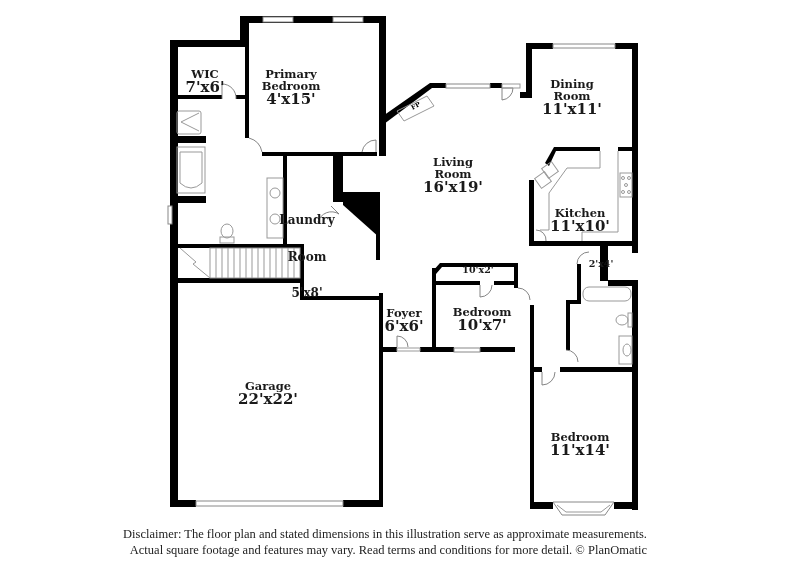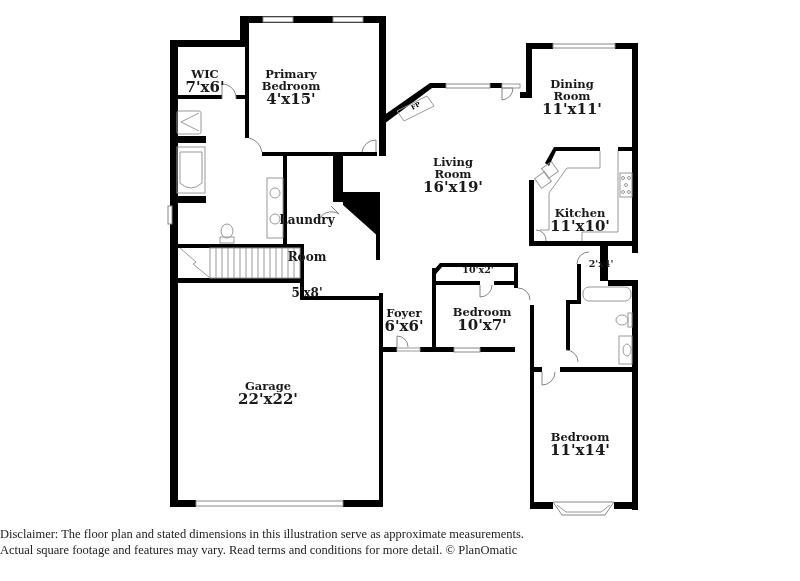--- a/index.html
+++ b/index.html
@@ -8,21 +8,21 @@
     .wall { fill: #000; }
     .thin { fill: none; stroke: #999; stroke-width: 1; }
     .window { fill: #fff; stroke: #888; stroke-width: 1; }
     .door-swing { fill: none; stroke: #777; stroke-width: 0.9; }
     .room-label { position: absolute; text-align: center; font-family: "DejaVu Serif", serif; font-weight: bold; color: #1a1a1a; line-height: 1.05; transform: translateX(-50%); white-space: nowrap; }
     .room-label .nm { display: block; font-size: 11.5px; }
     .room-label .dm { display: block; font-size: 15px; }
     .room-label.small .nm, .room-label.small .dm { font-size: 12px; margin-top: 24px; }
     .room-label.tiny .dm { font-size: 9.5px; }
     .fp-label { position: absolute; font-size: 6.5px; font-weight: bold; font-family: "DejaVu Serif", serif; transform: rotate(-28deg); }
-    #disclaimer { position: absolute; left: 0; width: 636px; top: 526px; text-align: left; font-family: "Liberation Serif", serif; font-size: 12.5px; color: #222; line-height: 16px; }
+    #disclaimer { position: absolute; left: 0; width: 636px; top: 526px; text-align: right; font-family: "Liberation Serif", serif; font-size: 12.5px; color: #222; line-height: 16px; padding-left: 11px; }
   </style>
 </head>
 <body>
 
 <svg id="plan" viewBox="0 0 800 581" xmlns="http://www.w3.org/2000/svg">
 
   <g>
 
     <rect class="wall" x="170" y="40" width="8" height="466"></rect>
 

